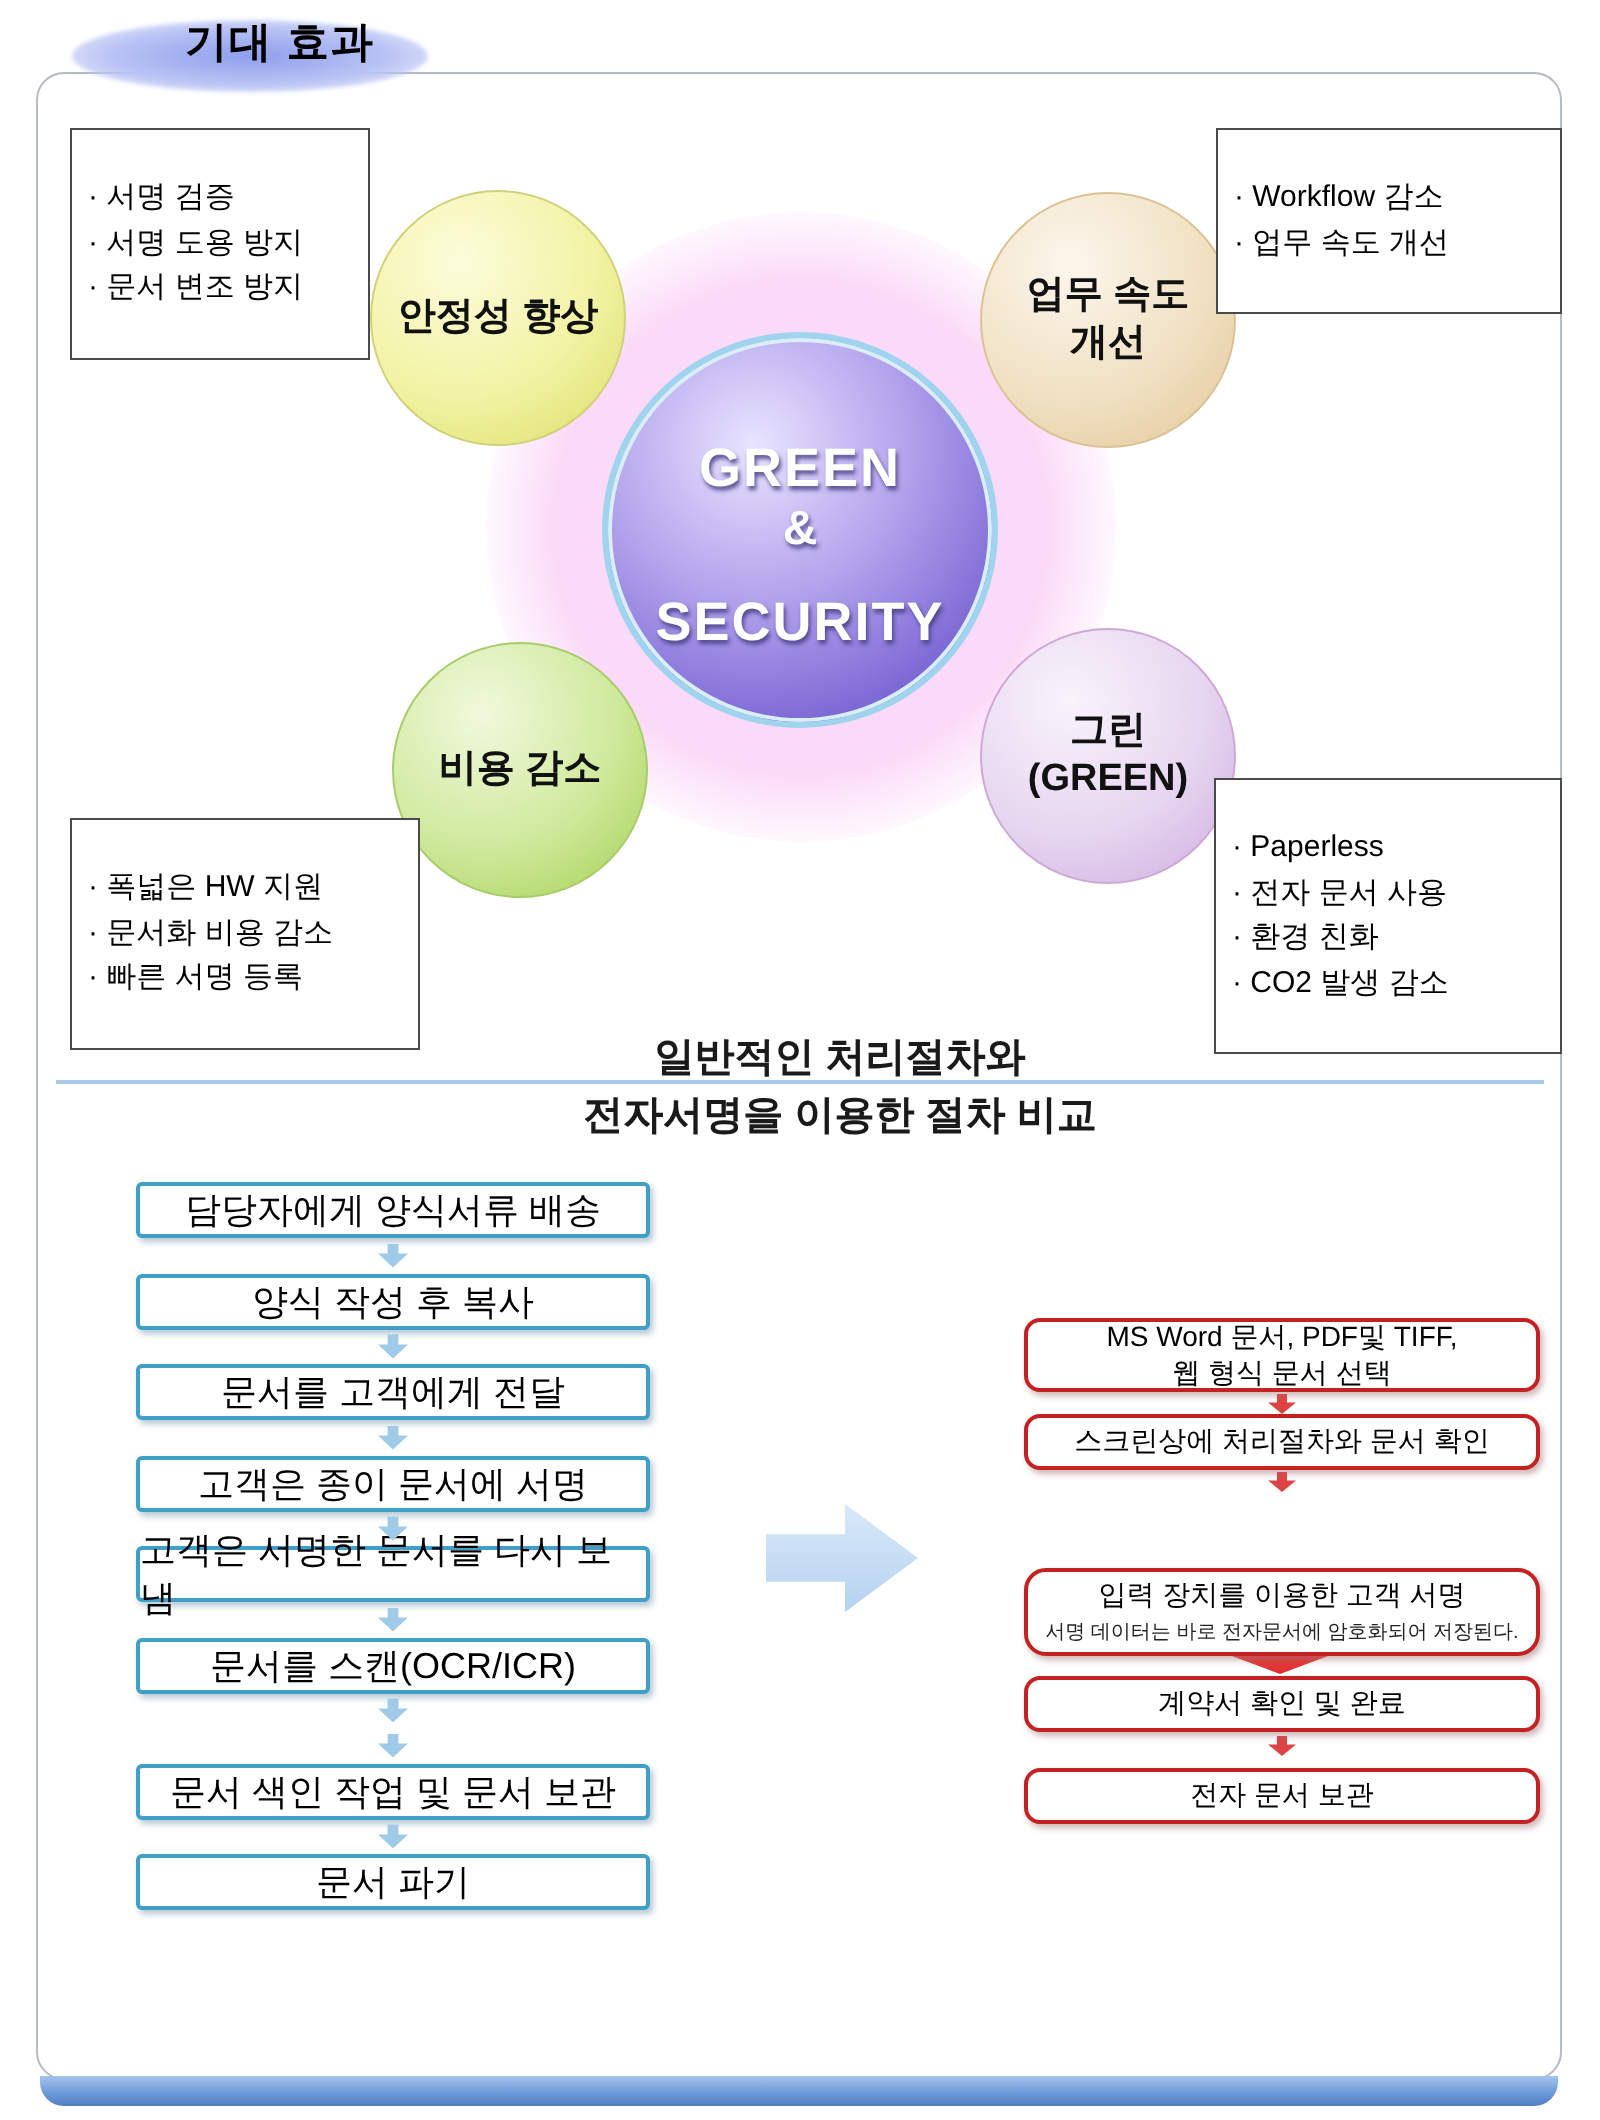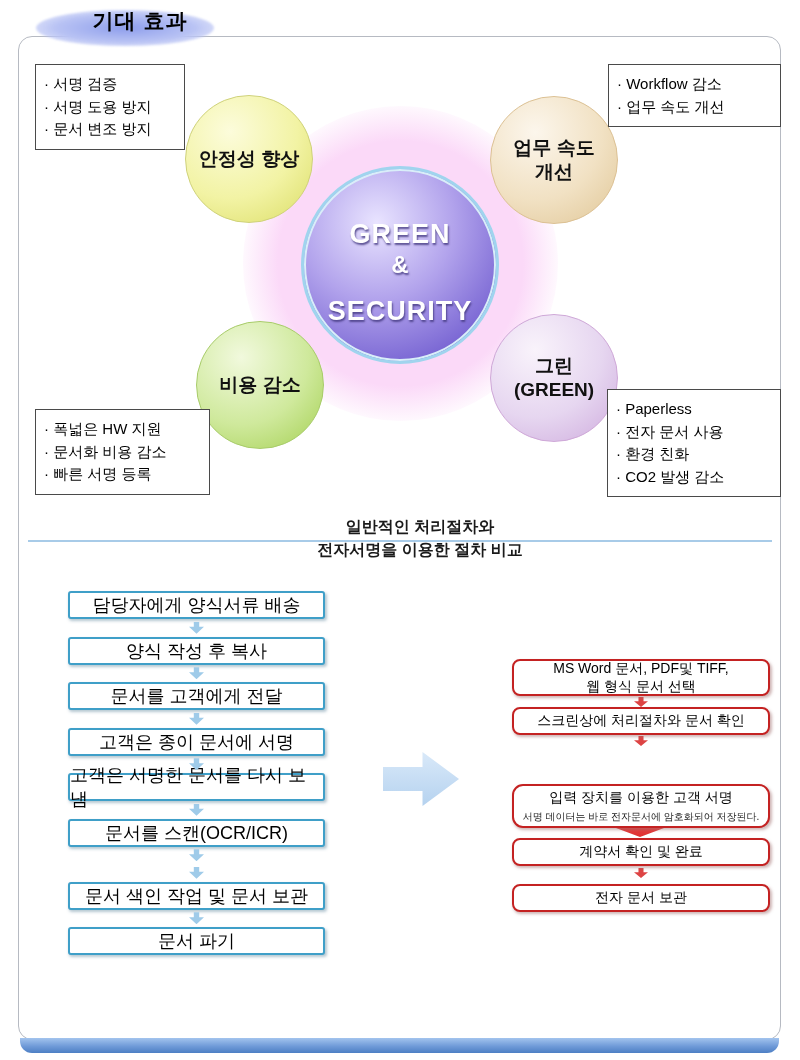--- a/index.html
+++ b/index.html
@@ -61,32 +61,32 @@
     border:1px solid #dcc194; }
   .bubble-cost { left:196px; top:321px;
     background:radial-gradient(circle at 35% 28%,#f1f9dd 0%,#cfe99c 55%,#abd45e 92%);
     border:1px solid #a8cc6a; }
   .bubble-green { left:490px; top:314px;
     background:radial-gradient(circle at 35% 28%,#f9f3fb 0%,#e6d6f0 55%,#d2b2e0 92%);
     border:1px solid #cfa8d8; }
 
   .notebox {
     position:absolute; background:#fff; border:1px solid #4a4a4a;
-    padding:8px 8px; font-size:15px; line-height:1.5; color:#000; z-index:4; white-space:nowrap;
+    padding:23px 8px; font-size:15px; line-height:1.5; color:#000; z-index:4; white-space:nowrap;
   }
   .nb-tl { left:35px;  top:64px;  width:150px; }
   .nb-tr { left:608px; top:64px;  width:173px; }
   .nb-bl { left:35px;  top:409px; width:175px; }
   .nb-br { left:607px; top:389px; width:174px; }
 
   
   .divider { position:absolute; left:28px; top:540px; width:744px; height:2px; background:#a8cbe8; }
   .cmp-title {
     position:absolute; left:40px; top:515px; width:760px; text-align:center;
-    font-size:16px; font-weight:bold; color:#1a1a1a; line-height:1.45; z-index:4;
+    font-size:20px; font-weight:bold; color:#1a1a1a; line-height:1.45; z-index:4;
   }
 
   .flow-left {
     position:absolute; left:68px; top:591px; width:257px;
     display:flex; flex-direction:column; align-items:center; z-index:3;
   }
   .flow-box-blue {
     width:257px; height:28px; background:#fff; border:2px solid #3f9fc8; border-radius:3px;
     display:flex; align-items:center; justify-content:center;
     font-size:18px; color:#000; box-shadow:1.5px 2px 3px rgba(110,145,165,0.5);

